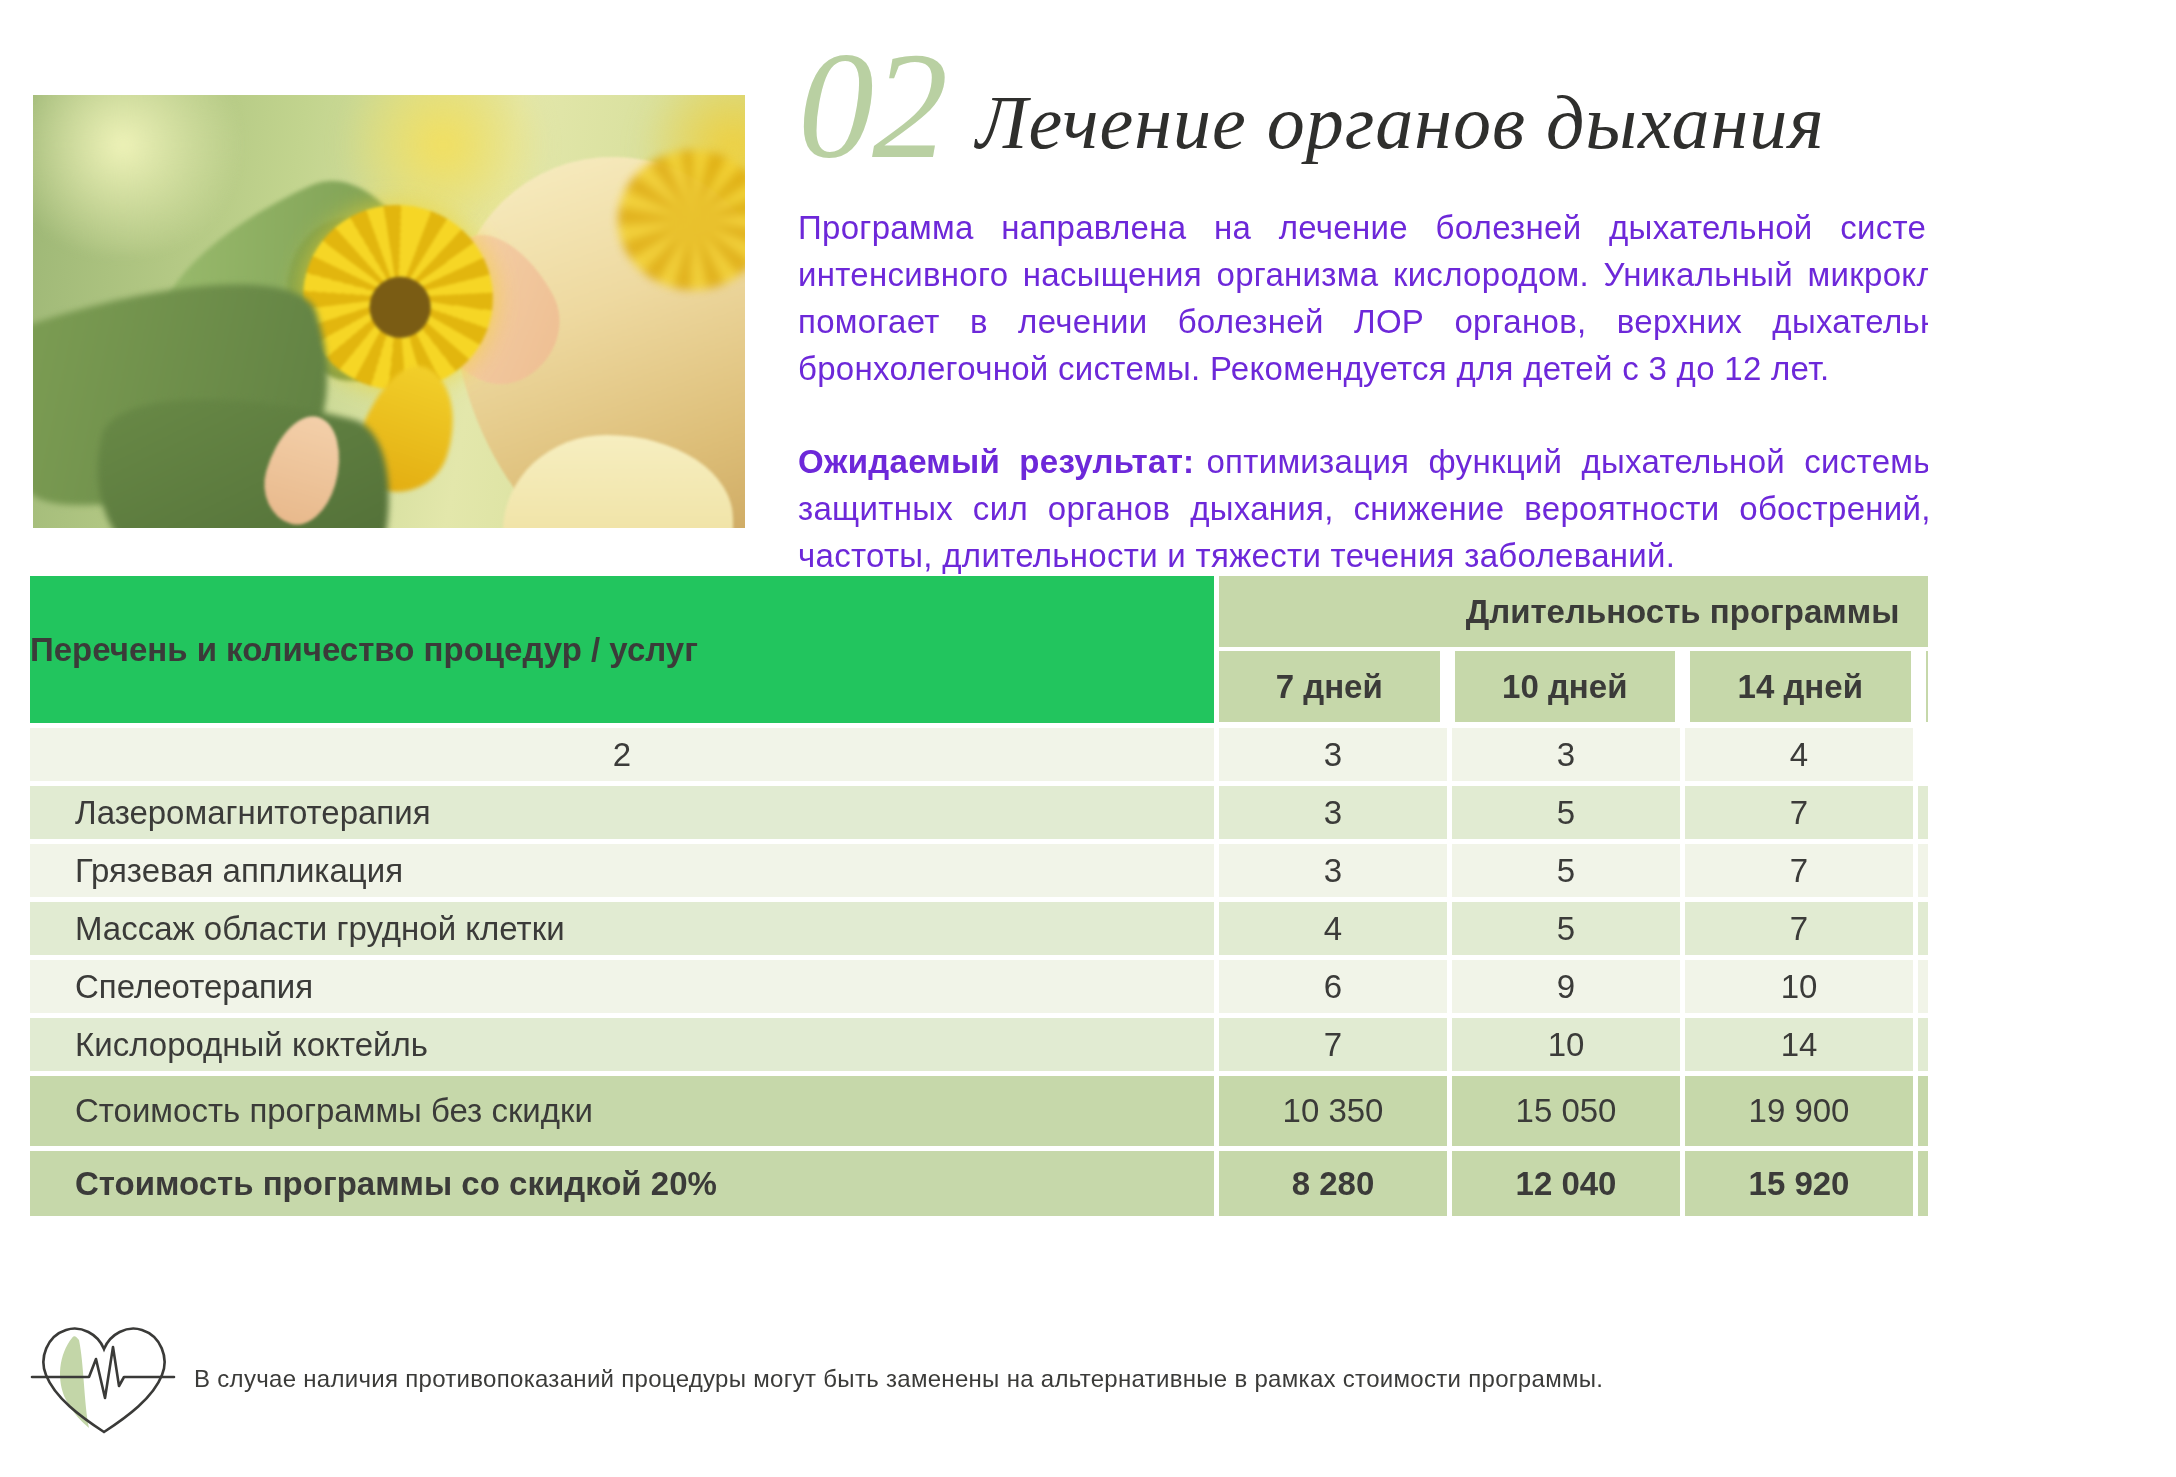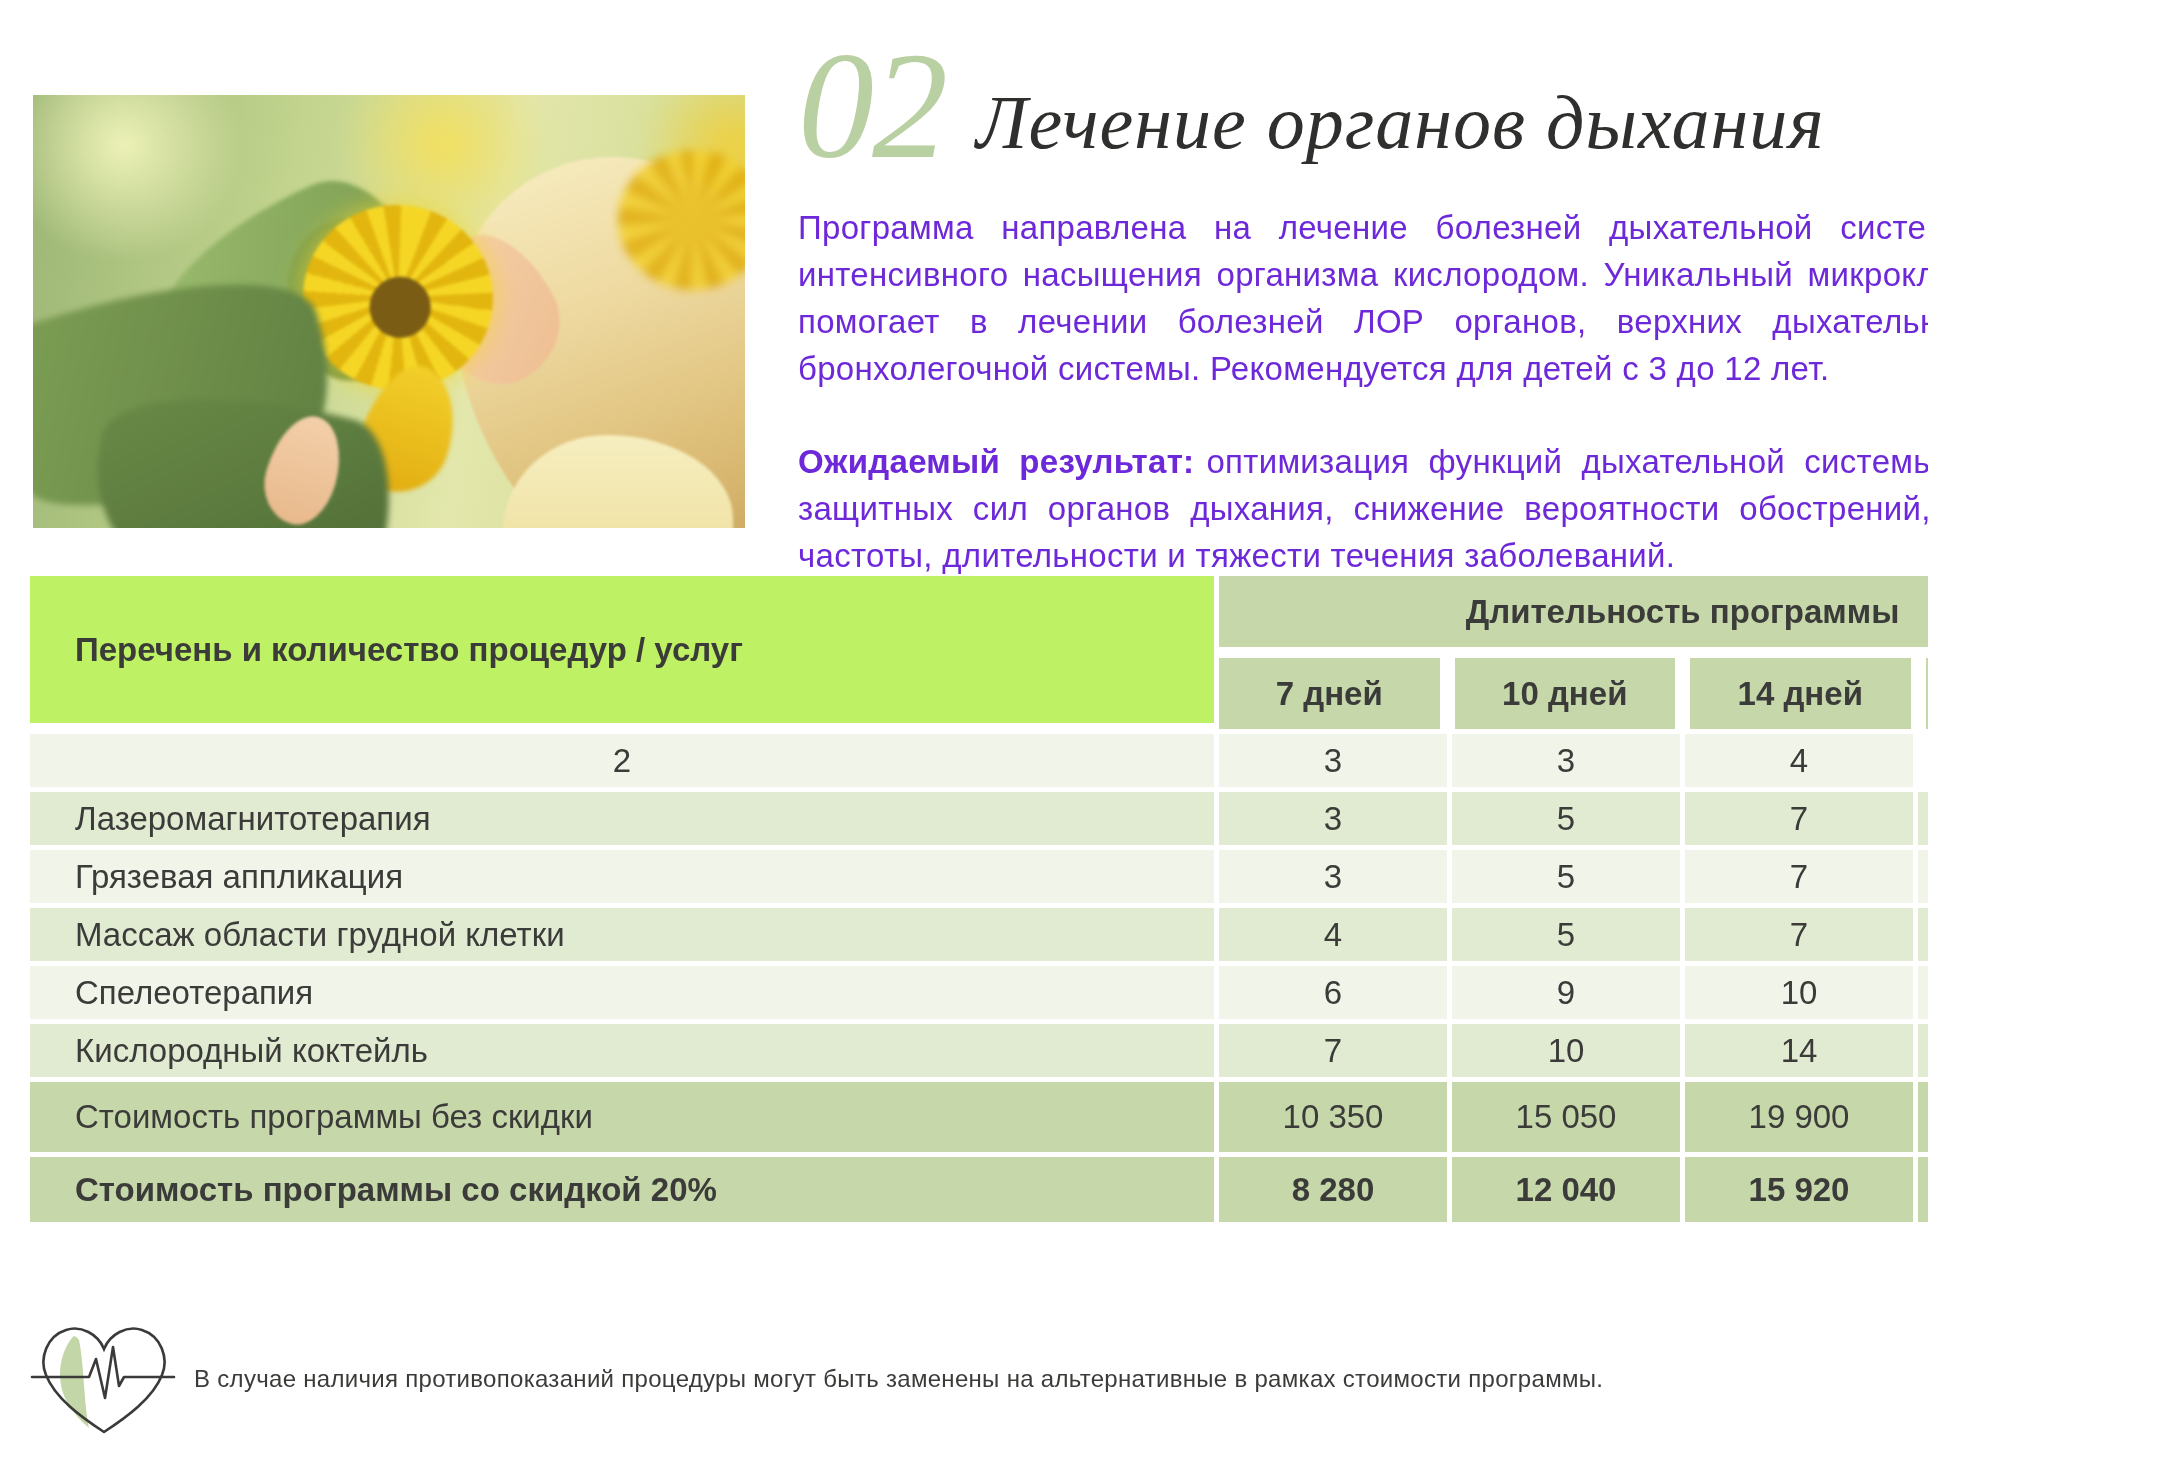--- a/index.html
+++ b/index.html
@@ -66,23 +66,23 @@
     font-size:76px; color:#2f2f2d; margin-left:30px; letter-spacing:1px; position:relative; top:-16px; }
   .para { font-size:33px; line-height:47px; letter-spacing:.3px; text-align:justify;
     color:#6d28d9; }
   .para.p1 { margin-top:22px; }
   .para.p2 { margin-top:46px; }
   .para strong { font-weight:700; margin-right:12px; }
 
   
   .tbl { position:absolute; left:30px; top:576px; width:2116px; font-size:33px; }
   .thead { display:grid; grid-template-columns:1184px 1fr; column-gap:5px; }
-  .h-left { background:#bef264; height:147px; display:flex; align-items:center;
-    padding-left:45px; font-weight:700; }
-  .h-group { background:#c6d8aa; height:71px; margin-bottom:11px; display:flex;
+  .h-left { background:#22c55e; height:147px; display:flex; align-items:center;
+    font-weight:700; }
+  .h-group { background:#c6d8aa; height:71px; margin-bottom:4px; display:flex;
     align-items:center; justify-content:center; font-weight:700; }
   .h-days { display:grid; grid-template-columns:repeat(4,1fr); column-gap:15px; }
   .h-days > div { background:#c6d8aa; height:71px; display:flex; align-items:center;
     justify-content:center; font-weight:700; }
   .row { display:grid; grid-template-columns:1184px repeat(4,1fr); column-gap:5px; margin-top:5px; }
   .row .cell { display:flex; align-items:center; }
   .row .label { padding-left:45px; }
   .row .val { justify-content:center; }
   .row.h53 .cell { height:53px; }
   .row.h72 .cell { height:72px; }

